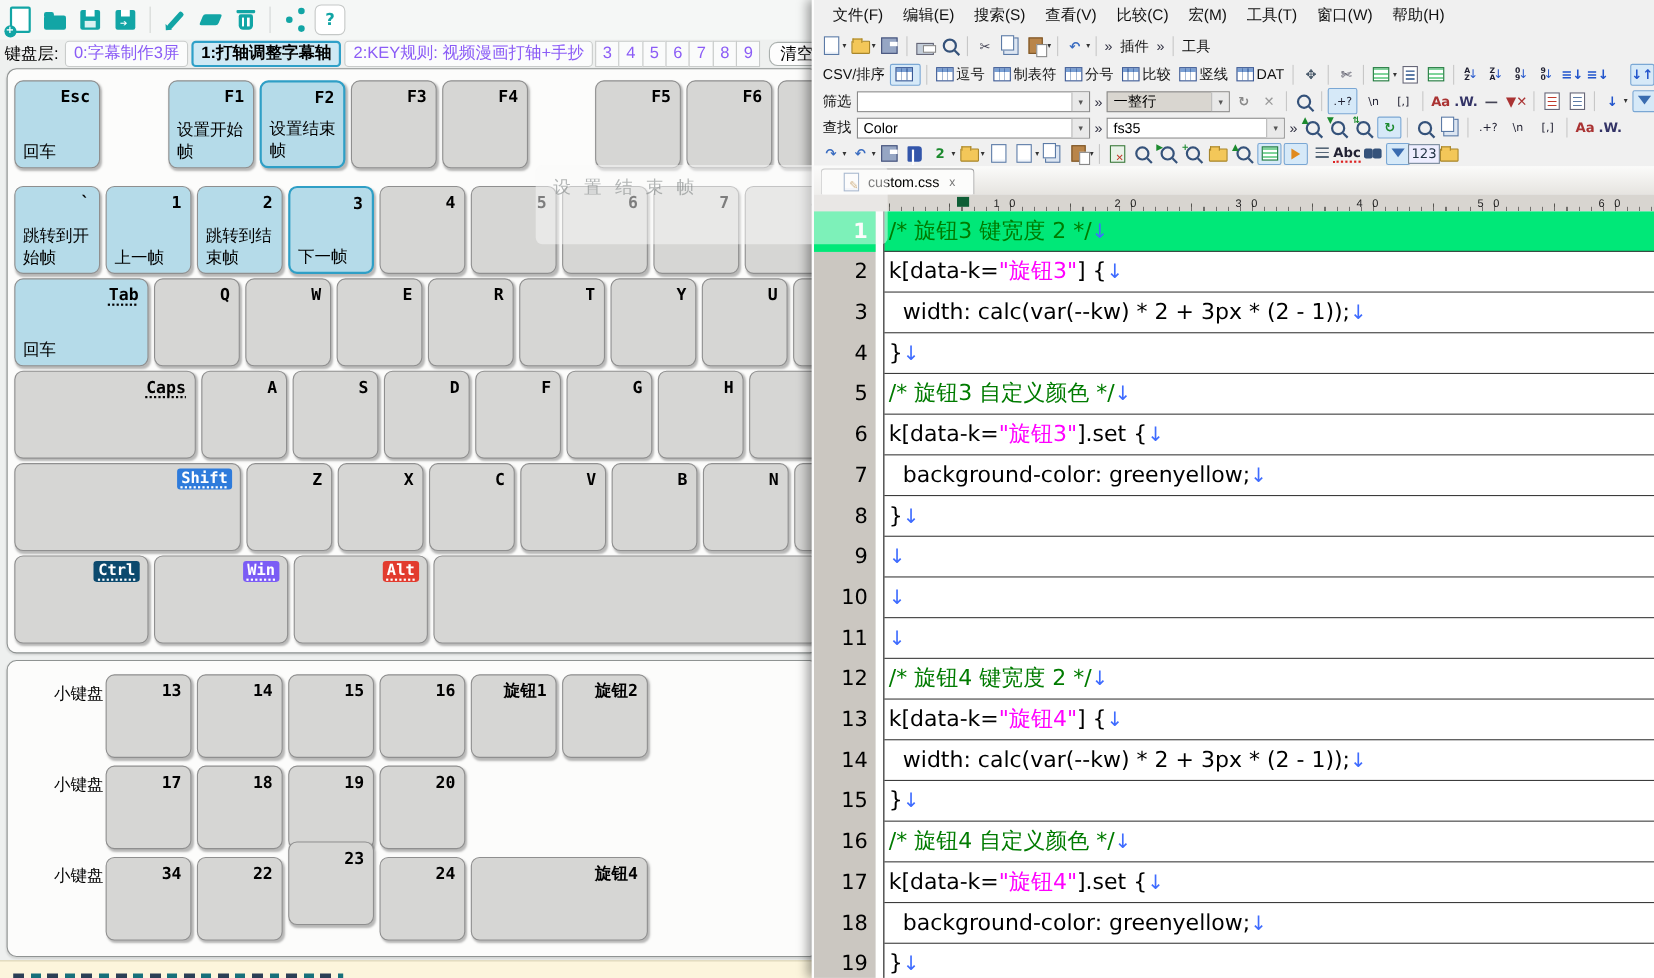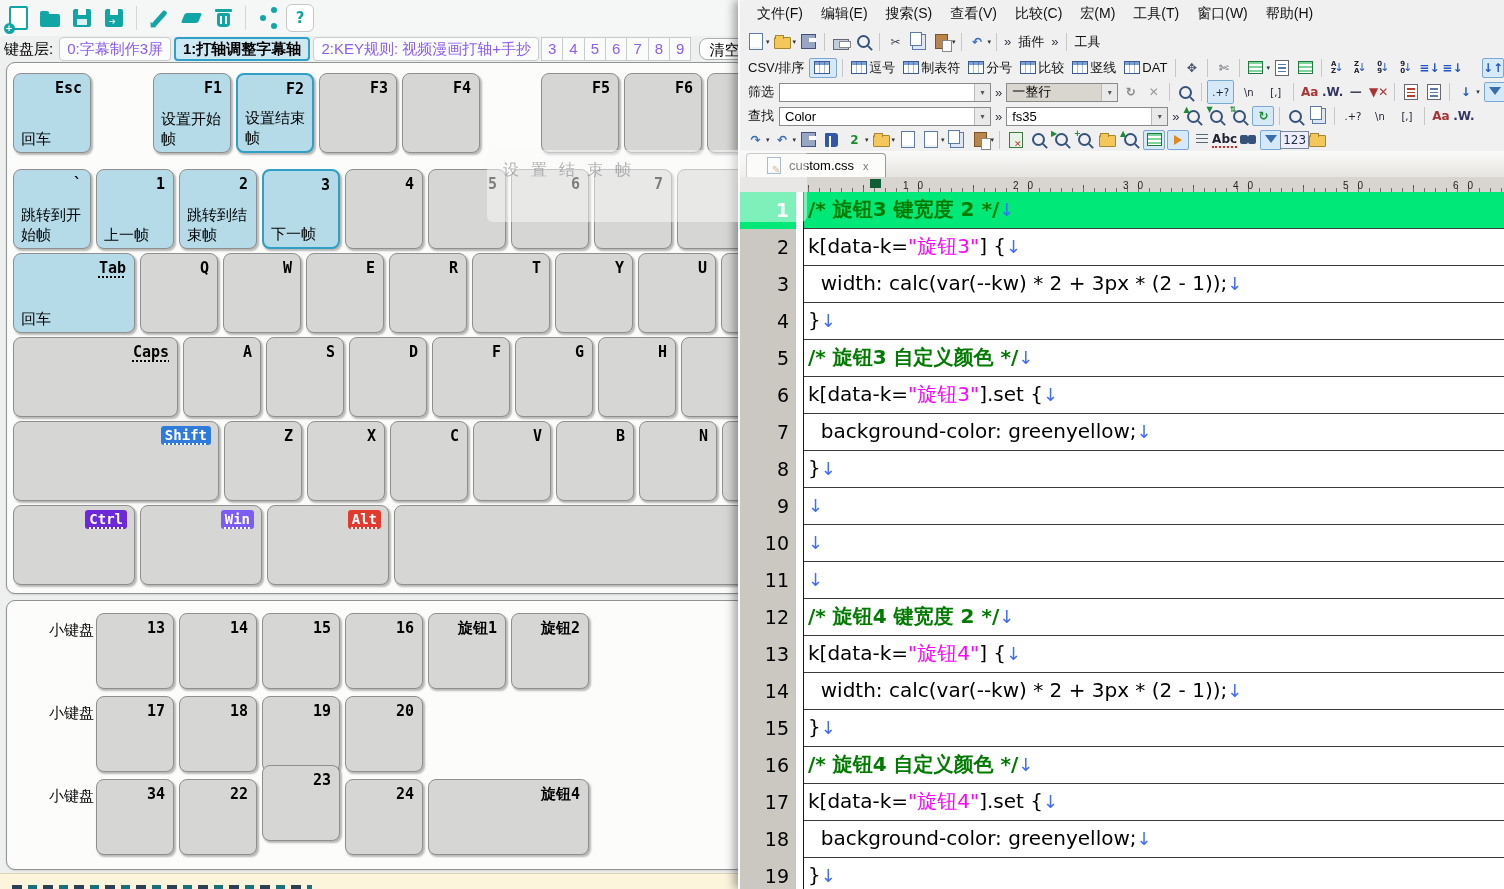--- a/index.html
+++ b/index.html
@@ -151,21 +151,21 @@
     font-family:"DejaVu Sans","Liberation Sans",sans-serif;}
   .code-gutter{position:absolute;left:0;top:0;bottom:0;width:56px;background:#cbc7c1;}
   .code-vline{position:absolute;left:63px;top:0;bottom:0;width:1px;background:#151515;z-index:4;}
   .line{position:absolute;left:0;right:0;height:37px;}
   .line .num{position:absolute;left:0;top:0;width:56px;height:37px;box-sizing:border-box;padding-right:7px;
     font-size:19px;line-height:37px;text-align:right;color:#000;z-index:2;}
   .line .body{position:absolute;left:64px;right:0;top:0;height:36px;border-bottom:1px solid #3c3c3c;
     font-size:20px;line-height:35px;white-space:pre;padding-left:4px;z-index:1;cursor:text;}
   .line.hl .num{background:#00e878;color:#fff;font-weight:bold;}
   .line.hl .body{background:#00e878;}
-  .sc-c{color:#007b00;font-weight:bold;}.sc-s{color:#ff00ff;}.sc-p{color:#000;}
+  .sc-c{color:#007b00;}.sc-s{color:#ff00ff;}.sc-p{color:#000;}
   .nlm{color:#3f6cff;font-size:18px;}
 </style>
 </head>
 <body>
 
 <div id="left-app">
   <div id="la-toolbar">
       <span class="lt">
         <span class="i-file sh"></span>
       </span>
@@ -335,21 +335,21 @@
         <span class="kname">V</span>
       </div>
       <div class="key " style="left: 549px; top: 358px; width: 78px; height: 80px;">
         <span class="kname">B</span>
       </div>
       <div class="key " style="left: 632px; top: 358px; width: 78px; height: 80px;">
         <span class="kname">N</span>
       </div>
       <div class="key " style="left: 715px; top: 358px; width: 78px; height: 80px;"></div>
       <div class="key " style="left: 6px; top: 442px; width: 122px; height: 80px;">
-        <span class="kbadge" style="background: #6d28d9;">Ctrl</span>
+        <span class="kbadge" style="background: #0c4a6e;">Ctrl</span>
       </div>
       <div class="key " style="left: 133px; top: 442px; width: 122px; height: 80px;">
         <span class="kbadge" style="background: rgb(123, 92, 245);">Win</span>
       </div>
       <div class="key " style="left: 260px; top: 442px; width: 122px; height: 80px;">
         <span class="kbadge" style="background: rgb(226, 59, 46);">Alt</span>
       </div>
       <div class="key " style="left: 387px; top: 442px; width: 351px; height: 80px;"></div>
     </div>
   <div id="numpad" class="kb-panel">

